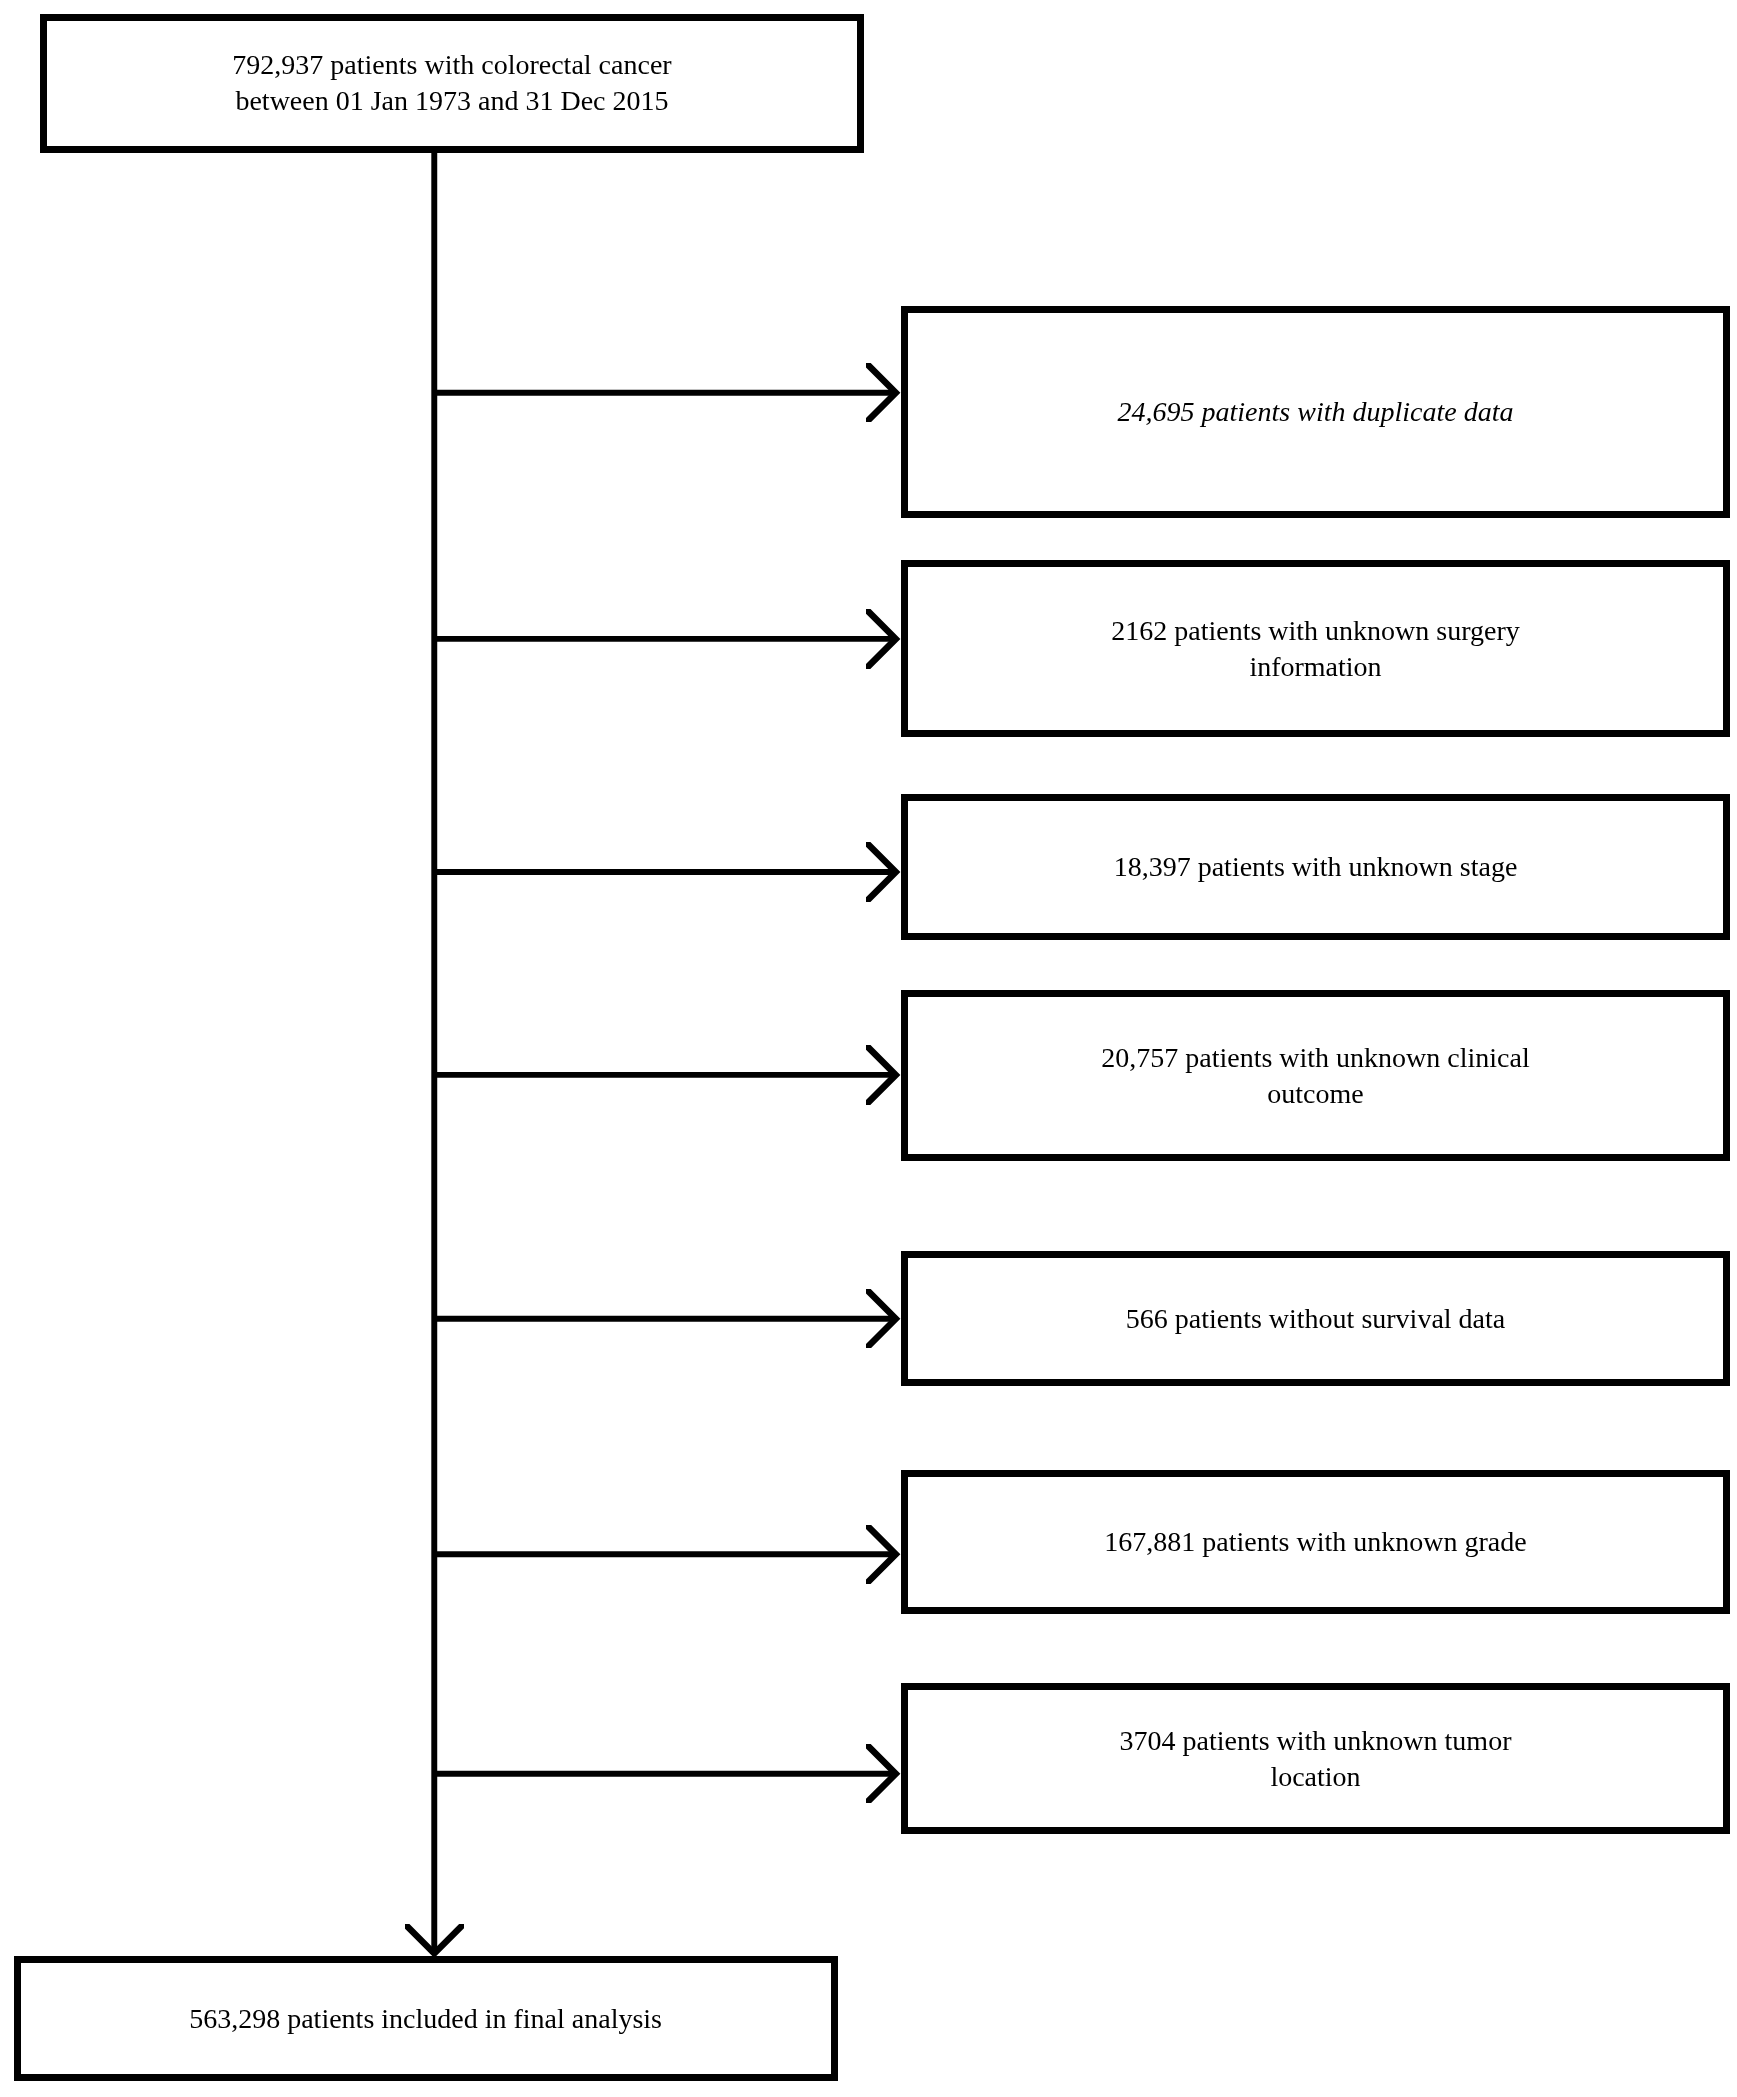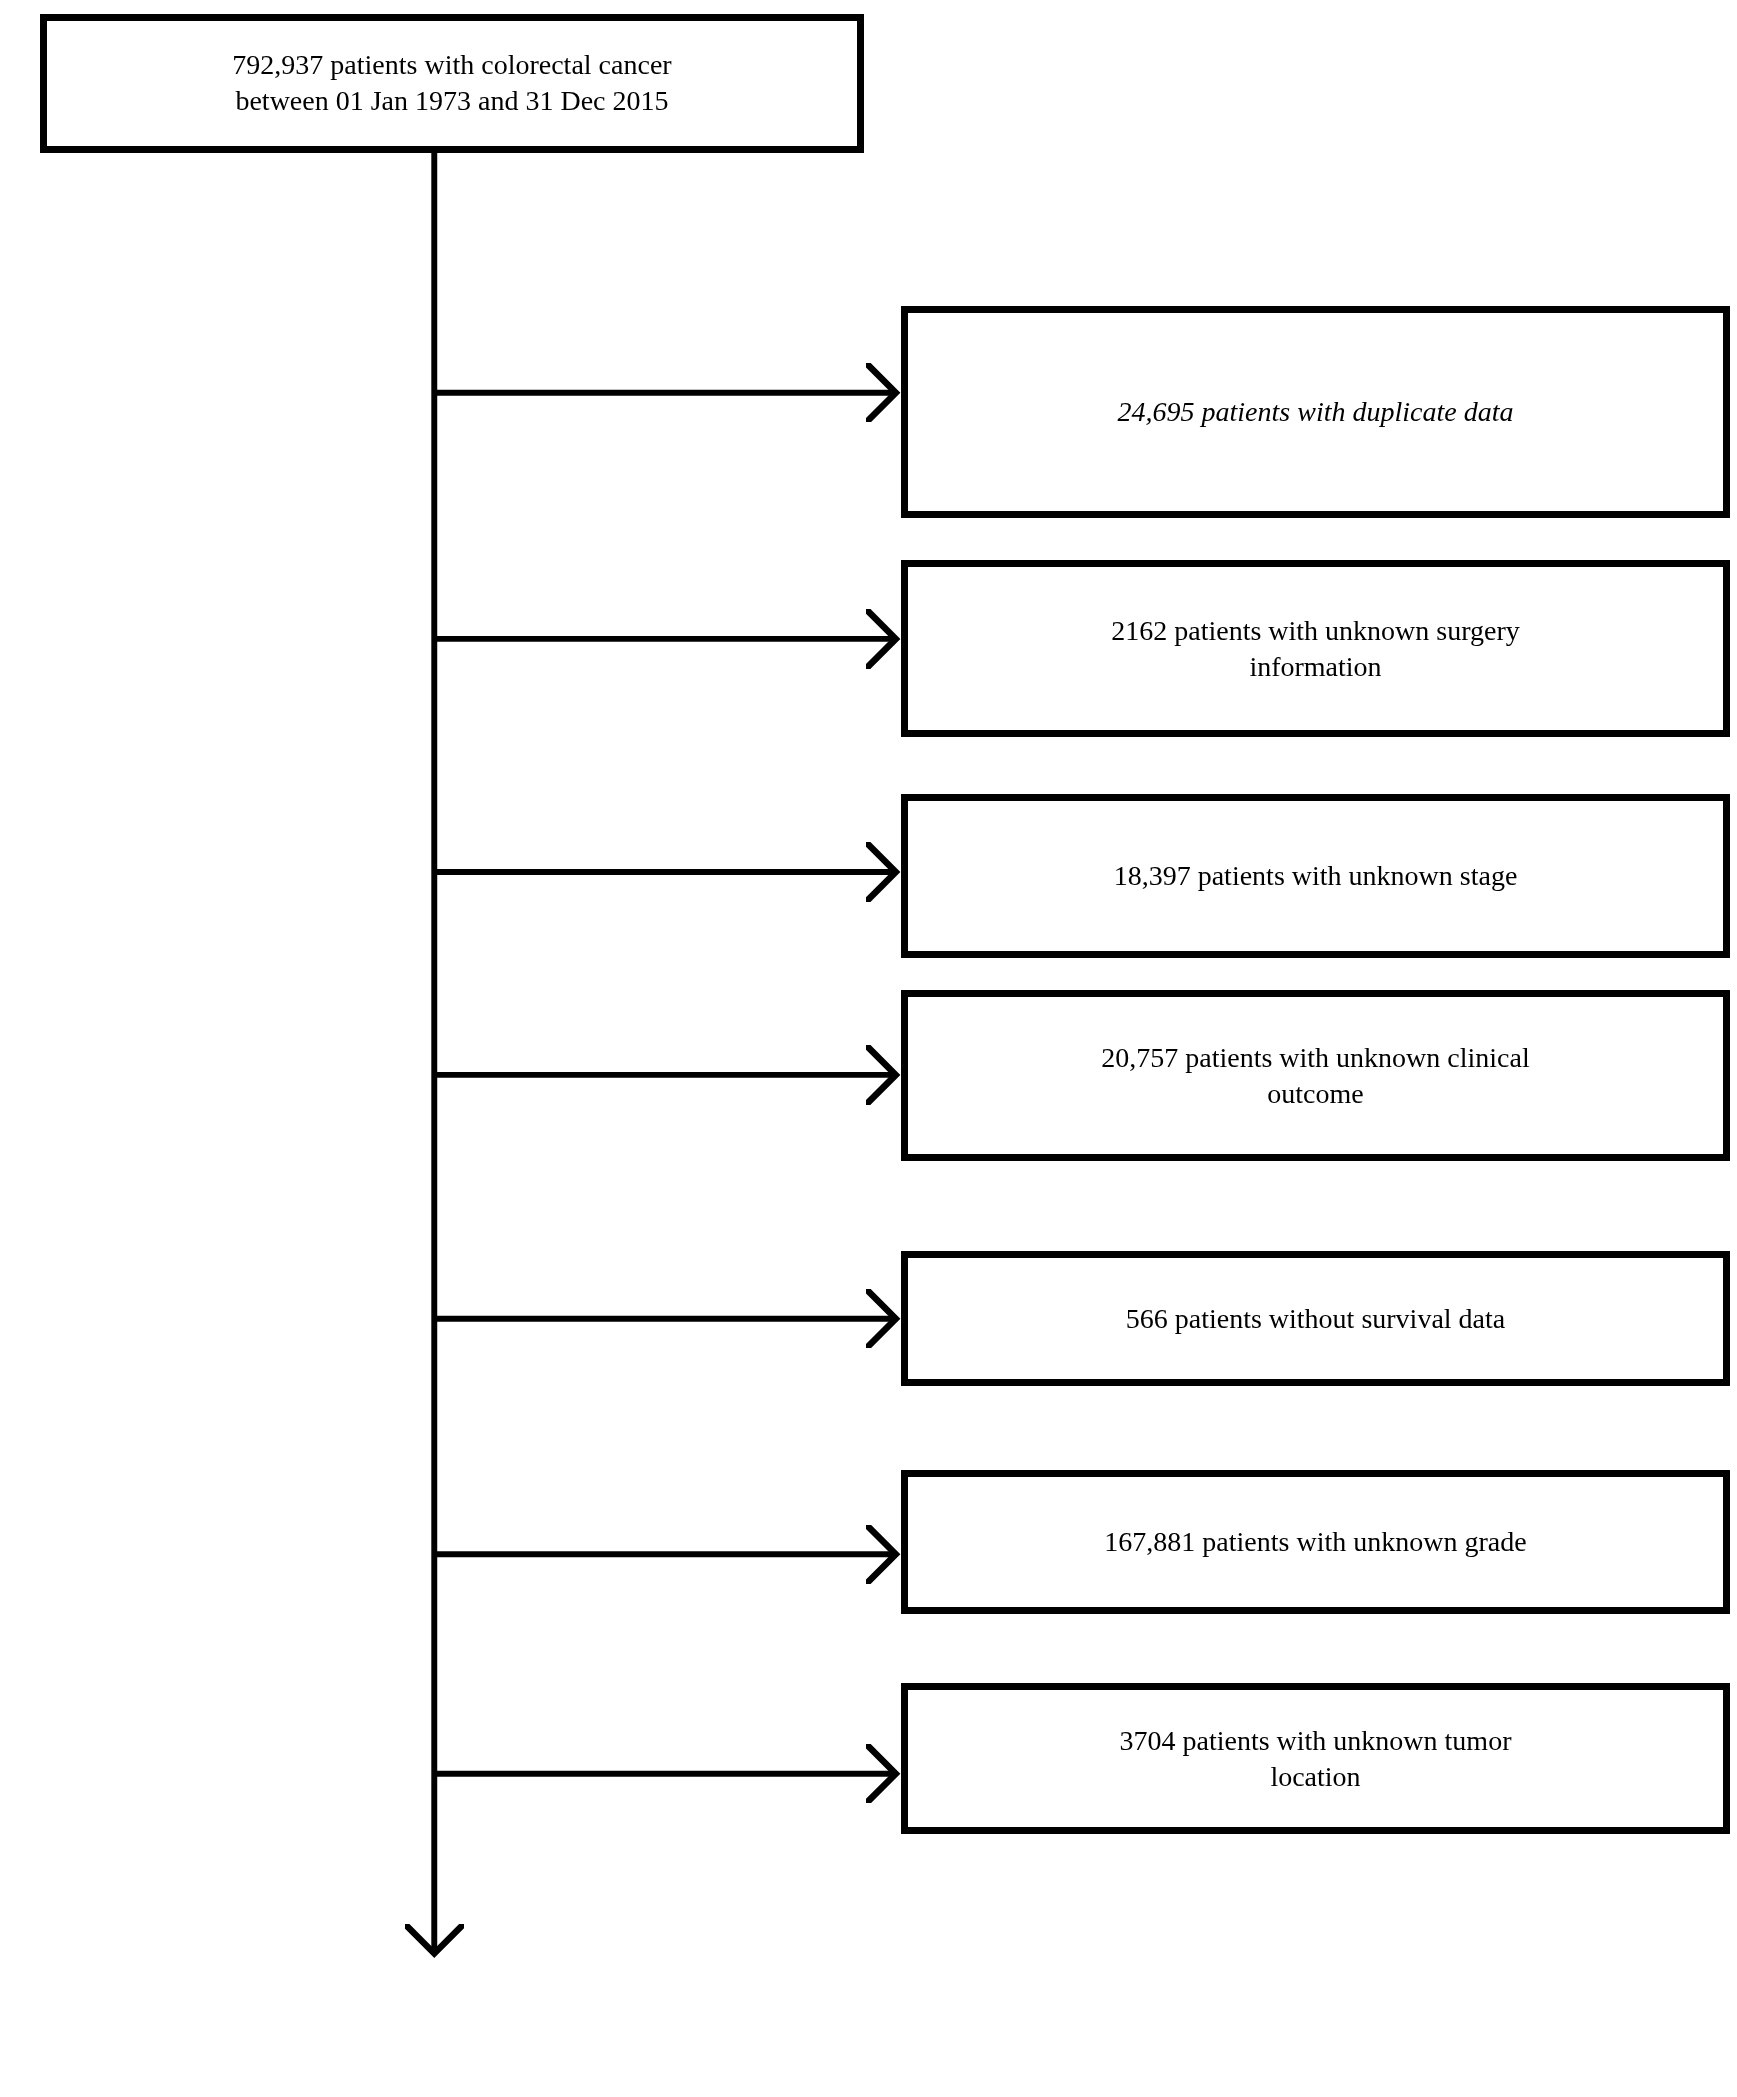--- a/index.html
+++ b/index.html
@@ -83,21 +83,21 @@
 
   <div class="box box-exclusion" style="top:306px;height:212px;font-style:italic;">
     <span class="txt">24,695 patients with duplicate data</span>
   </div>
 
   <div class="box box-exclusion" style="top:560px;height:177px;">
     <span class="txt">2162 patients with unknown surgery
 information</span>
   </div>
 
-  <div class="box box-exclusion" style="top:794px;height:164px;">
+  <div class="box box-exclusion" style="top:794px;height:146px;">
     <span class="txt">18,397 patients with unknown stage</span>
   </div>
 
   <div class="box box-exclusion" style="top:990px;height:171px;">
     <span class="txt">20,757 patients with unknown clinical
 outcome</span>
   </div>
 
   <div class="box box-exclusion" style="top:1251px;height:135px;">
     <span class="txt">566 patients without survival data</span>
@@ -105,15 +105,18 @@
 
   <div class="box box-exclusion" style="top:1470px;height:144px;">
     <span class="txt">167,881 patients with unknown grade</span>
   </div>
 
   <div class="box box-exclusion" style="top:1683px;height:151px;">
     <span class="txt">3704 patients with unknown tumor
 location</span>
   </div>
 
+  <div class="box box-final">
+    <span class="txt">563,298 patients included in final analysis</span>
+  </div>
 
 </div>
 
 
 </body></html>

